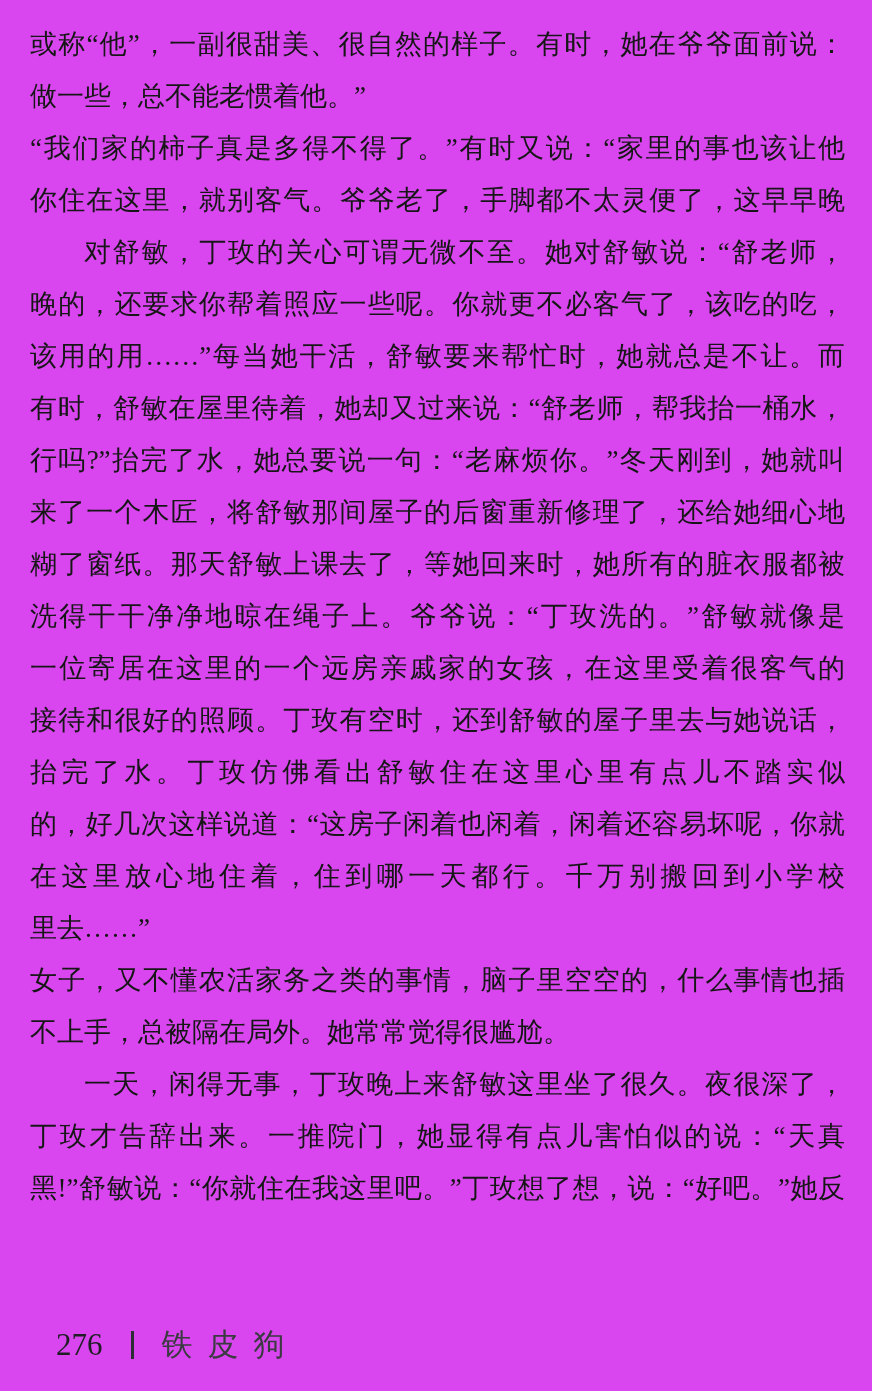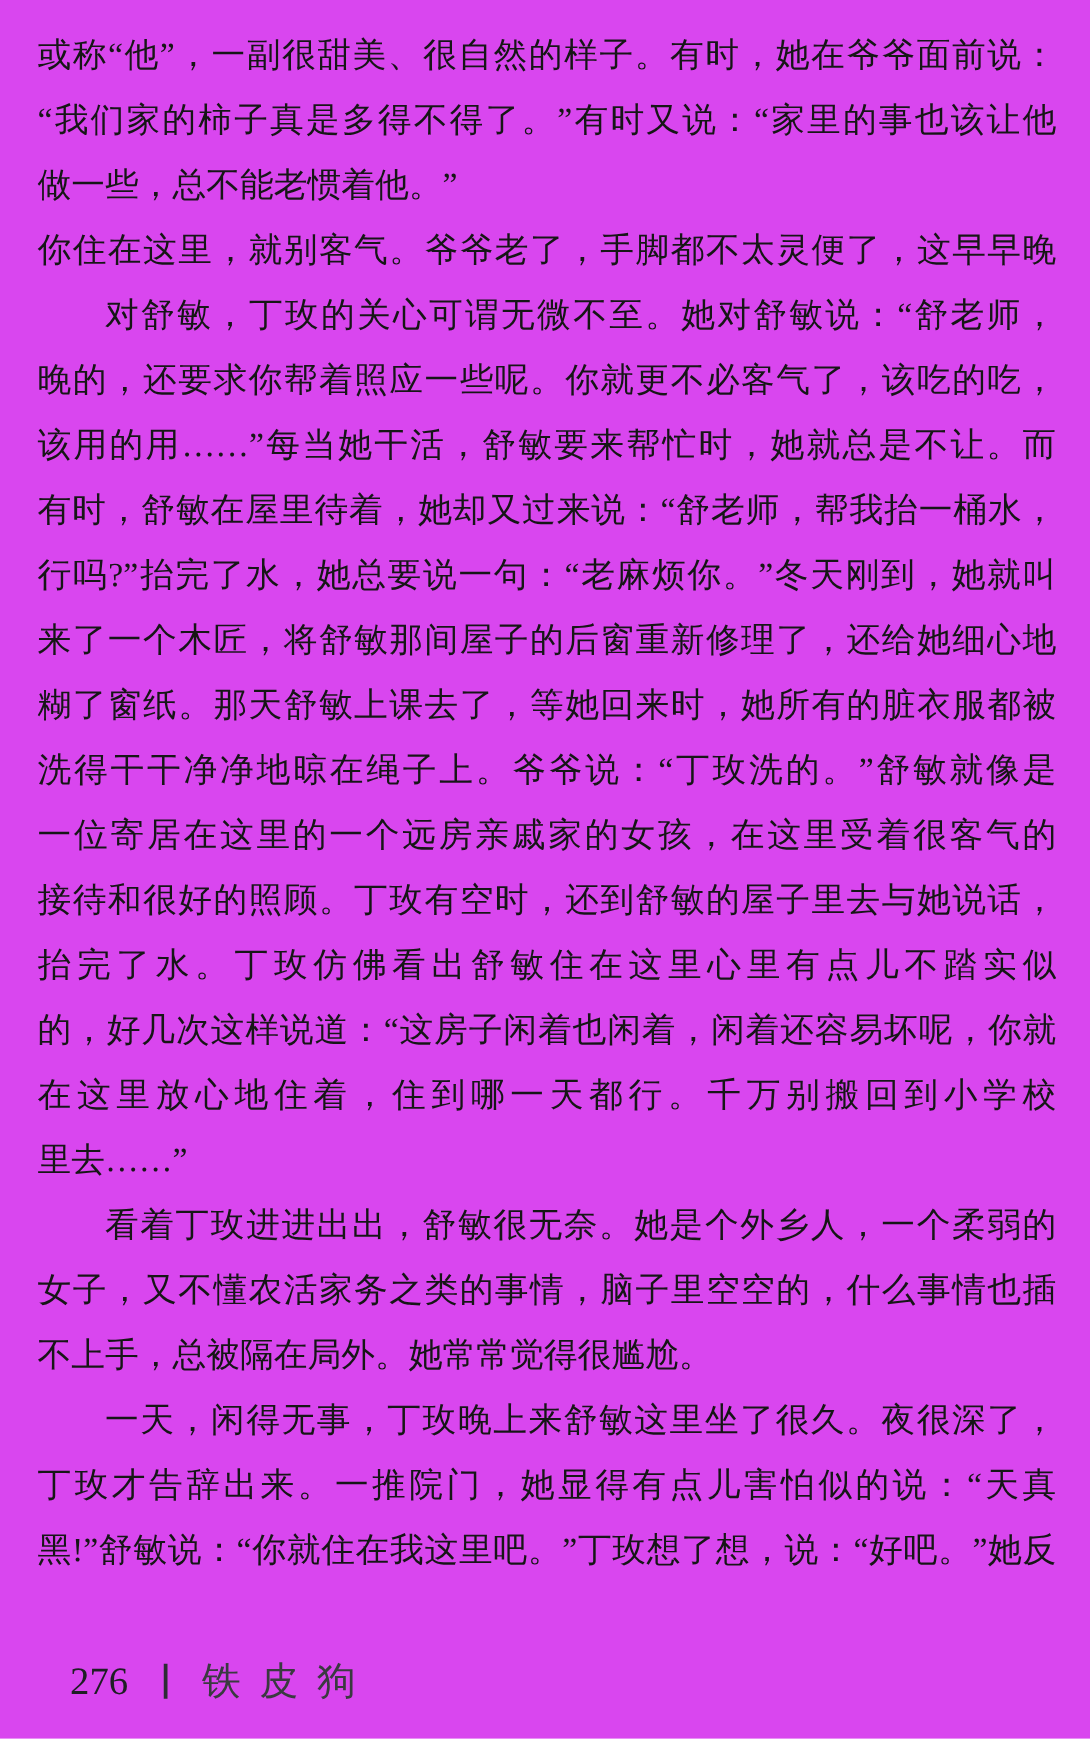--- a/index.html
+++ b/index.html
@@ -64,38 +64,37 @@
     letter-spacing: 15px;
   }
 </style>
 </head>
 <body>
 
 <div class="page">
 
   <div class="text-block">
     <div class="line fill">或称“他”，一副很甜美、很自然的样子。有时，她在爷爷面前说：</div>
+    <div class="line end">做一些，总不能老惯着他。”</div>
     <div class="line fill">“我们家的柿子真是多得不得了。”有时又说：“家里的事也该让他</div>
-    <div class="line end">做一些，总不能老惯着他。”</div>
     <div class="line fill">你住在这里，就别客气。爷爷老了，手脚都不太灵便了，这早早晚</div>
     <div class="line fill indent">对舒敏，丁玫的关心可谓无微不至。她对舒敏说：“舒老师，</div>
     <div class="line fill">晚的，还要求你帮着照应一些呢。你就更不必客气了，该吃的吃，</div>
     <div class="line fill">该用的用……”每当她干活，舒敏要来帮忙时，她就总是不让。而</div>
     <div class="line fill">有时，舒敏在屋里待着，她却又过来说：“舒老师，帮我抬一桶水，</div>
     <div class="line fill">行吗?”抬完了水，她总要说一句：“老麻烦你。”冬天刚到，她就叫</div>
     <div class="line fill">来了一个木匠，将舒敏那间屋子的后窗重新修理了，还给她细心地</div>
     <div class="line fill">糊了窗纸。那天舒敏上课去了，等她回来时，她所有的脏衣服都被</div>
     <div class="line fill">洗得干干净净地晾在绳子上。爷爷说：“丁玫洗的。”舒敏就像是</div>
     <div class="line fill">一位寄居在这里的一个远房亲戚家的女孩，在这里受着很客气的</div>
     <div class="line fill">接待和很好的照顾。丁玫有空时，还到舒敏的屋子里去与她说话，</div>
     <div class="line fill">抬完了水。丁玫仿佛看出舒敏住在这里心里有点儿不踏实似</div>
     <div class="line fill">的，好几次这样说道：“这房子闲着也闲着，闲着还容易坏呢，你就</div>
     <div class="line fill">在这里放心地住着，住到哪一天都行。千万别搬回到小学校</div>
     <div class="line end">里去……”</div>
-    <div class="line fill indent">看着丁玫进进出出，舒敏很无奈。她是个外乡人，一个柔弱的</div>
     <div class="line fill">女子，又不懂农活家务之类的事情，脑子里空空的，什么事情也插</div>
     <div class="line end">不上手，总被隔在局外。她常常觉得很尴尬。</div>
     <div class="line fill indent">一天，闲得无事，丁玫晚上来舒敏这里坐了很久。夜很深了，</div>
     <div class="line fill">丁玫才告辞出来。一推院门，她显得有点儿害怕似的说：“天真</div>
     <div class="line fill">黑!”舒敏说：“你就住在我这里吧。”丁玫想了想，说：“好吧。”她反</div>
   </div>
 
   <div class="footer">
     <span class="page-number">276</span>
     <span class="footer-bar"></span>

